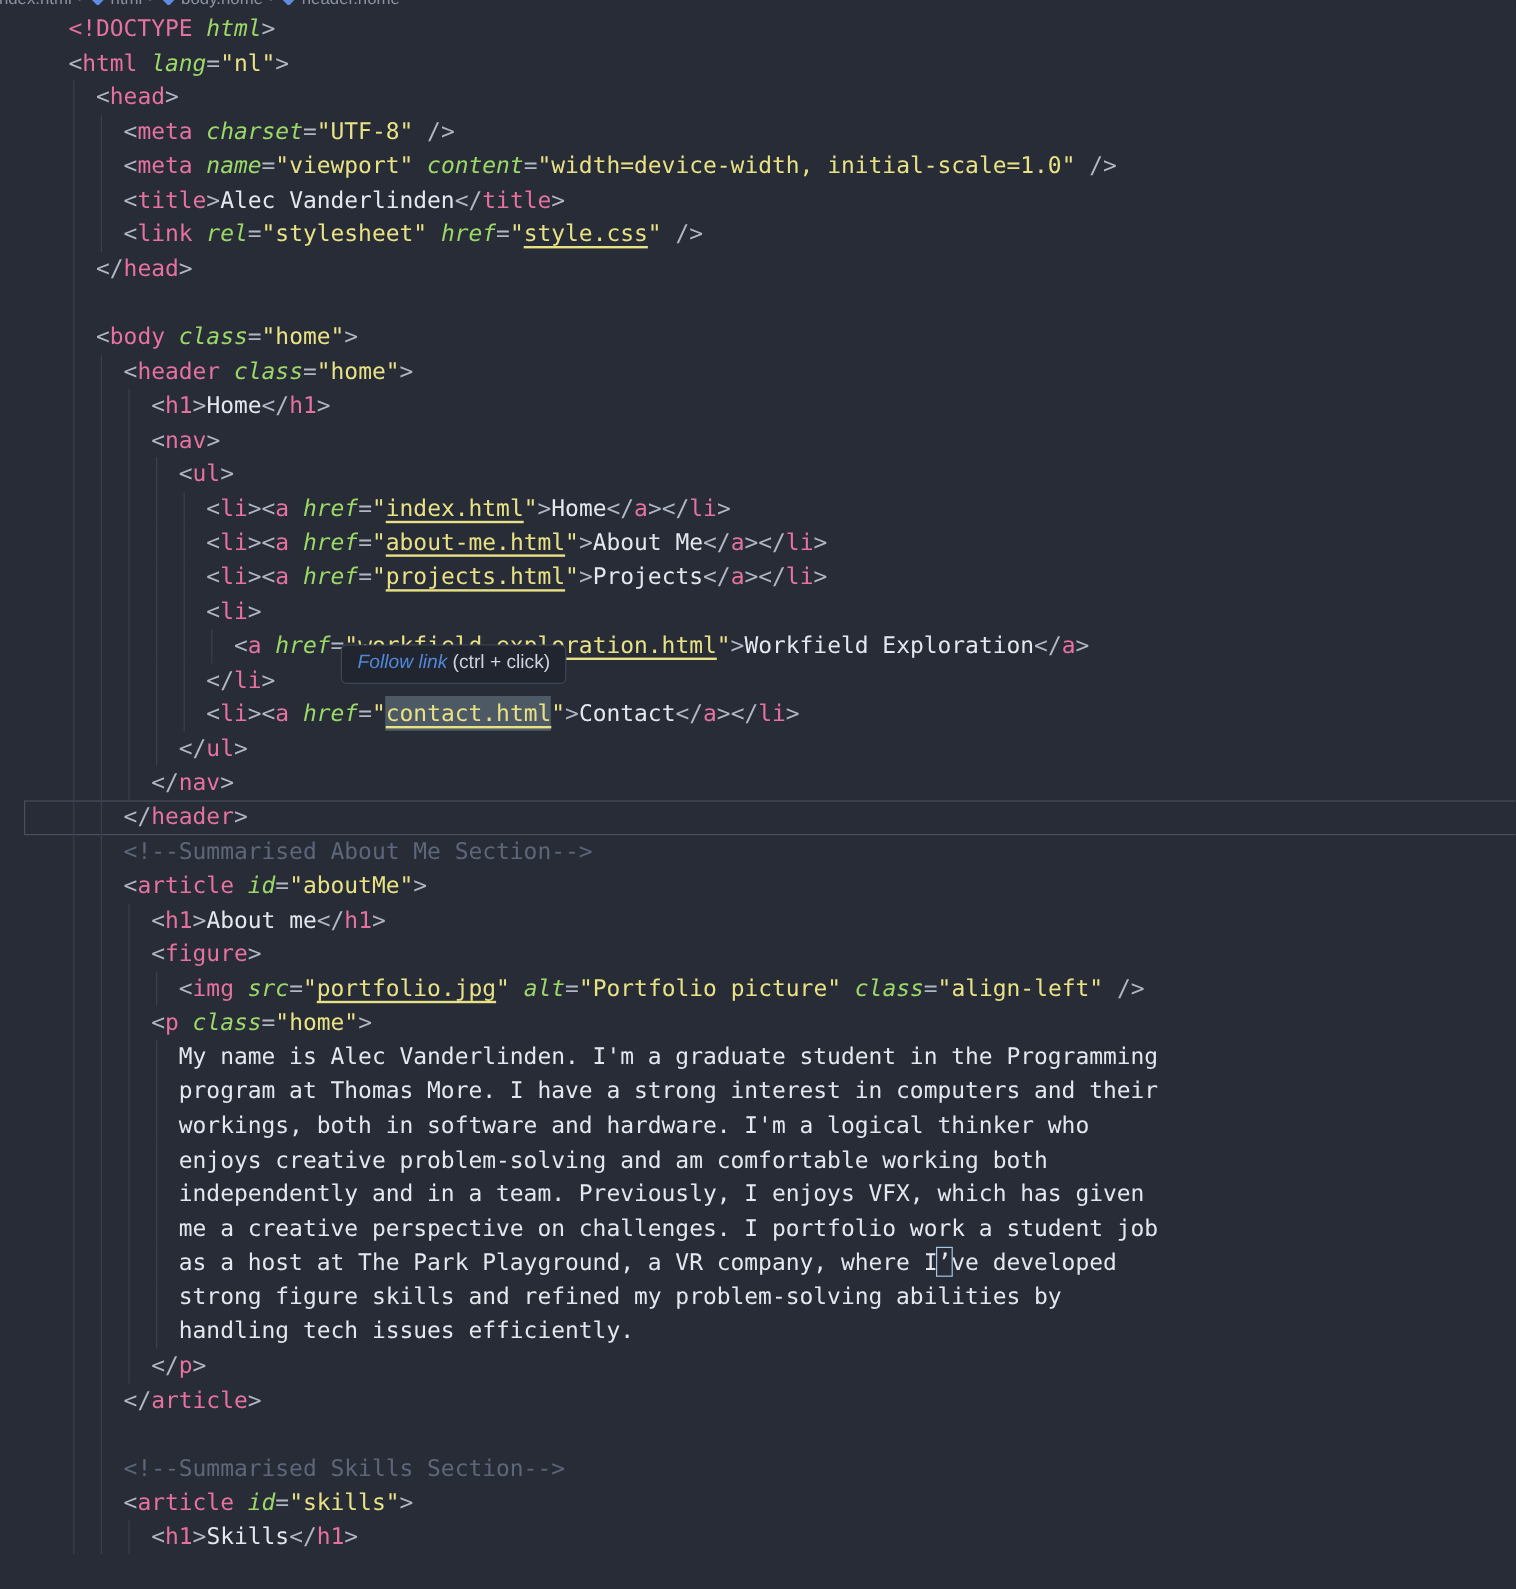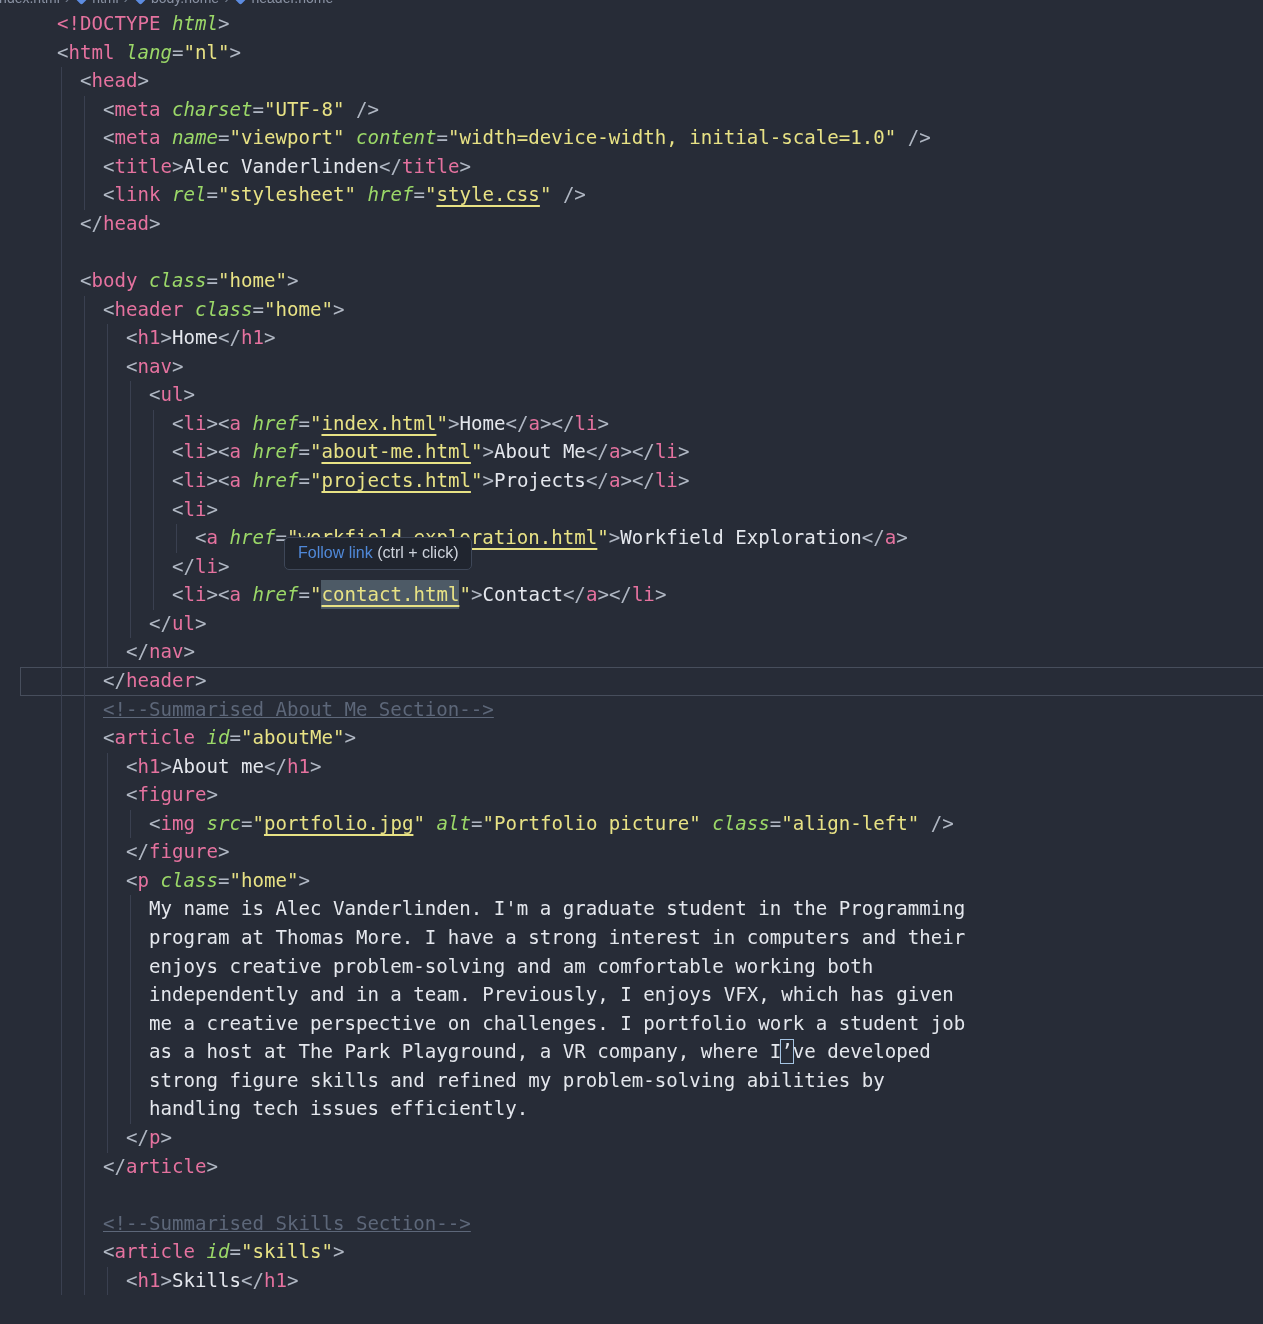--- a/index.html
+++ b/index.html
@@ -21,32 +21,32 @@
   .bc-sep{color:var(--crumb_sep);font-size:16px;margin:0 5px;line-height:20px;}
   
   .code{position:absolute;left:20px;top:10px;right:0;z-index:1;}
   .line{position:relative;height:28.571px;line-height:28.571px;white-space:pre;font-size:19.1px;margin-left:37px;}
   .guide{position:absolute;top:0;bottom:0;width:1px;background:var(--guide);}
   .tk-p{color:var(--punct);}
   .tk-t{color:var(--tag);}
   .tk-a{color:var(--attr);font-style:italic;}
   .tk-s{color:var(--str);}
   .tk-w{color:var(--fg);}
-  .tk-c{color:var(--comment);text-decoration:underline;}
+  .tk-c{color:var(--comment);}
   .tk-u,.tk-h{color:var(--str);text-decoration:underline;text-decoration-thickness:1.5px;text-underline-offset:4px;}
   .tk-h{background:var(--hl_bg);box-shadow:0 -3px 0 var(--hl_bg),0 3px 0 var(--hl_bg);}
   .tk-q{color:var(--fg);outline:1px solid var(--uni_border);outline-offset:0;}
   .cur-line{position:absolute;left:0;right:-2px;height:29.5px;border:1px solid var(--line_border);
             box-sizing:border-box;pointer-events:none;}
   
   .tooltip{position:absolute;left:284px;top:537px;z-index:40;background:var(--tip_bg);
            border:1px solid var(--tip_border);border-radius:5px;padding:6px 13px 7px 13px;
            font-family:"Liberation Sans",sans-serif;font-size:16px;white-space:pre;
            display:flex;align-items:center;}
-  .tip-link{color:var(--tip_link);cursor:pointer;}
+  .tip-link{color:var(--tip_link);cursor:pointer;font-style:italic;}
   .tip-hint{color:var(--tip_fg);}
 </style>
 </head>
 <body>
 
 <div class="crumb">
   <div class="crumb-row">
       <span class="bc-item">
         <span>index.html</span>
       </span>
@@ -93,24 +93,24 @@
       <div class="line"><i class="guide" style="left: 3.5px;"></i><i class="guide" style="left: 26.5px;"></i><i class="guide" style="left: 49.5px;"></i><i class="guide" style="left: 72.5px;"></i><i class="guide" style="left: 95.5px;"></i><span class="tk-w">          </span><span class="tk-p">&lt;/</span><span class="tk-t">li</span><span class="tk-p">&gt;</span></div>
       <div class="line"><i class="guide" style="left: 3.5px;"></i><i class="guide" style="left: 26.5px;"></i><i class="guide" style="left: 49.5px;"></i><i class="guide" style="left: 72.5px;"></i><i class="guide" style="left: 95.5px;"></i><span class="tk-w">          </span><span class="tk-p">&lt;</span><span class="tk-t">li</span><span class="tk-p">&gt;</span><span class="tk-p">&lt;</span><span class="tk-t">a</span><span class="tk-w"> </span><span class="tk-a">href</span><span class="tk-p">=</span><span class="tk-s">"</span><span class="tk-h">contact.html</span><span class="tk-s">"</span><span class="tk-p">&gt;</span><span class="tk-w">Contact</span><span class="tk-p">&lt;/</span><span class="tk-t">a</span><span class="tk-p">&gt;</span><span class="tk-p">&lt;/</span><span class="tk-t">li</span><span class="tk-p">&gt;</span></div>
       <div class="line"><i class="guide" style="left: 3.5px;"></i><i class="guide" style="left: 26.5px;"></i><i class="guide" style="left: 49.5px;"></i><i class="guide" style="left: 72.5px;"></i><span class="tk-w">        </span><span class="tk-p">&lt;/</span><span class="tk-t">ul</span><span class="tk-p">&gt;</span></div>
       <div class="line"><i class="guide" style="left: 3.5px;"></i><i class="guide" style="left: 26.5px;"></i><i class="guide" style="left: 49.5px;"></i><span class="tk-w">      </span><span class="tk-p">&lt;/</span><span class="tk-t">nav</span><span class="tk-p">&gt;</span></div>
       <div class="line"><i class="guide" style="left: 3.5px;"></i><i class="guide" style="left: 26.5px;"></i><span class="tk-w">    </span><span class="tk-p">&lt;/</span><span class="tk-t">header</span><span class="tk-p">&gt;</span></div>
       <div class="line"><i class="guide" style="left: 3.5px;"></i><i class="guide" style="left: 26.5px;"></i><span class="tk-w">    </span><span class="tk-c">&lt;!--Summarised About Me Section--&gt;</span></div>
       <div class="line"><i class="guide" style="left: 3.5px;"></i><i class="guide" style="left: 26.5px;"></i><span class="tk-w">    </span><span class="tk-p">&lt;</span><span class="tk-t">article</span><span class="tk-w"> </span><span class="tk-a">id</span><span class="tk-p">=</span><span class="tk-s">"aboutMe"</span><span class="tk-p">&gt;</span></div>
       <div class="line"><i class="guide" style="left: 3.5px;"></i><i class="guide" style="left: 26.5px;"></i><i class="guide" style="left: 49.5px;"></i><span class="tk-w">      </span><span class="tk-p">&lt;</span><span class="tk-t">h1</span><span class="tk-p">&gt;</span><span class="tk-w">About me</span><span class="tk-p">&lt;/</span><span class="tk-t">h1</span><span class="tk-p">&gt;</span></div>
       <div class="line"><i class="guide" style="left: 3.5px;"></i><i class="guide" style="left: 26.5px;"></i><i class="guide" style="left: 49.5px;"></i><span class="tk-w">      </span><span class="tk-p">&lt;</span><span class="tk-t">figure</span><span class="tk-p">&gt;</span></div>
       <div class="line"><i class="guide" style="left: 3.5px;"></i><i class="guide" style="left: 26.5px;"></i><i class="guide" style="left: 49.5px;"></i><i class="guide" style="left: 72.5px;"></i><span class="tk-w">        </span><span class="tk-p">&lt;</span><span class="tk-t">img</span><span class="tk-w"> </span><span class="tk-a">src</span><span class="tk-p">=</span><span class="tk-s">"</span><span class="tk-u">portfolio.jpg</span><span class="tk-s">"</span><span class="tk-w"> </span><span class="tk-a">alt</span><span class="tk-p">=</span><span class="tk-s">"Portfolio picture"</span><span class="tk-w"> </span><span class="tk-a">class</span><span class="tk-p">=</span><span class="tk-s">"align-left"</span><span class="tk-w"> </span><span class="tk-p">/&gt;</span></div>
-      <div class="line"><i class="guide" style="left: 3.5px;"></i><i class="guide" style="left: 26.5px;"></i><i class="guide" style="left: 49.5px;"></i><span class="tk-w">      </span><span class="tk-p">&lt;/</span><span class="tk-t">figure</span><span class="tk-p">&gt;</span></div>
       <div class="line"><i class="guide" style="left: 3.5px;"></i><i class="guide" style="left: 26.5px;"></i><i class="guide" style="left: 49.5px;"></i><span class="tk-w">      </span><span class="tk-p">&lt;</span><span class="tk-t">p</span><span class="tk-w"> </span><span class="tk-a">class</span><span class="tk-p">=</span><span class="tk-s">"home"</span><span class="tk-p">&gt;</span></div>
       <div class="line"><i class="guide" style="left: 3.5px;"></i><i class="guide" style="left: 26.5px;"></i><i class="guide" style="left: 49.5px;"></i><i class="guide" style="left: 72.5px;"></i><span class="tk-w">        My name is Alec Vanderlinden. I'm a graduate student in the Programming</span></div>
       <div class="line"><i class="guide" style="left: 3.5px;"></i><i class="guide" style="left: 26.5px;"></i><i class="guide" style="left: 49.5px;"></i><i class="guide" style="left: 72.5px;"></i><span class="tk-w">        program at Thomas More. I have a strong interest in computers and their</span></div>
+      <div class="line"><i class="guide" style="left: 3.5px;"></i><i class="guide" style="left: 26.5px;"></i><i class="guide" style="left: 49.5px;"></i><i class="guide" style="left: 72.5px;"></i><span class="tk-w">        workings, both in software and hardware. I'm a logical thinker who</span></div>
       <div class="line"><i class="guide" style="left: 3.5px;"></i><i class="guide" style="left: 26.5px;"></i><i class="guide" style="left: 49.5px;"></i><i class="guide" style="left: 72.5px;"></i><span class="tk-w">        enjoys creative problem-solving and am comfortable working both</span></div>
       <div class="line"><i class="guide" style="left: 3.5px;"></i><i class="guide" style="left: 26.5px;"></i><i class="guide" style="left: 49.5px;"></i><i class="guide" style="left: 72.5px;"></i><span class="tk-w">        independently and in a team. Previously, I enjoys VFX, which has given</span></div>
       <div class="line"><i class="guide" style="left: 3.5px;"></i><i class="guide" style="left: 26.5px;"></i><i class="guide" style="left: 49.5px;"></i><i class="guide" style="left: 72.5px;"></i><span class="tk-w">        me a creative perspective on challenges. I portfolio work a student job</span></div>
       <div class="line"><i class="guide" style="left: 3.5px;"></i><i class="guide" style="left: 26.5px;"></i><i class="guide" style="left: 49.5px;"></i><i class="guide" style="left: 72.5px;"></i><span class="tk-w">        as a host at The Park Playground, a VR company, where I</span><span class="tk-q">’</span><span class="tk-w">ve developed</span></div>
       <div class="line"><i class="guide" style="left: 3.5px;"></i><i class="guide" style="left: 26.5px;"></i><i class="guide" style="left: 49.5px;"></i><i class="guide" style="left: 72.5px;"></i><span class="tk-w">        strong figure skills and refined my problem-solving abilities by</span></div>
       <div class="line"><i class="guide" style="left: 3.5px;"></i><i class="guide" style="left: 26.5px;"></i><i class="guide" style="left: 49.5px;"></i><i class="guide" style="left: 72.5px;"></i><span class="tk-w">        handling tech issues efficiently.</span></div>
       <div class="line"><i class="guide" style="left: 3.5px;"></i><i class="guide" style="left: 26.5px;"></i><i class="guide" style="left: 49.5px;"></i><span class="tk-w">      </span><span class="tk-p">&lt;/</span><span class="tk-t">p</span><span class="tk-p">&gt;</span></div>
       <div class="line"><i class="guide" style="left: 3.5px;"></i><i class="guide" style="left: 26.5px;"></i><span class="tk-w">    </span><span class="tk-p">&lt;/</span><span class="tk-t">article</span><span class="tk-p">&gt;</span></div>
       <div class="line"><i class="guide" style="left: 3.5px;"></i><i class="guide" style="left: 26.5px;"></i></div>
       <div class="line"><i class="guide" style="left: 3.5px;"></i><i class="guide" style="left: 26.5px;"></i><span class="tk-w">    </span><span class="tk-c">&lt;!--Summarised Skills Section--&gt;</span></div>

